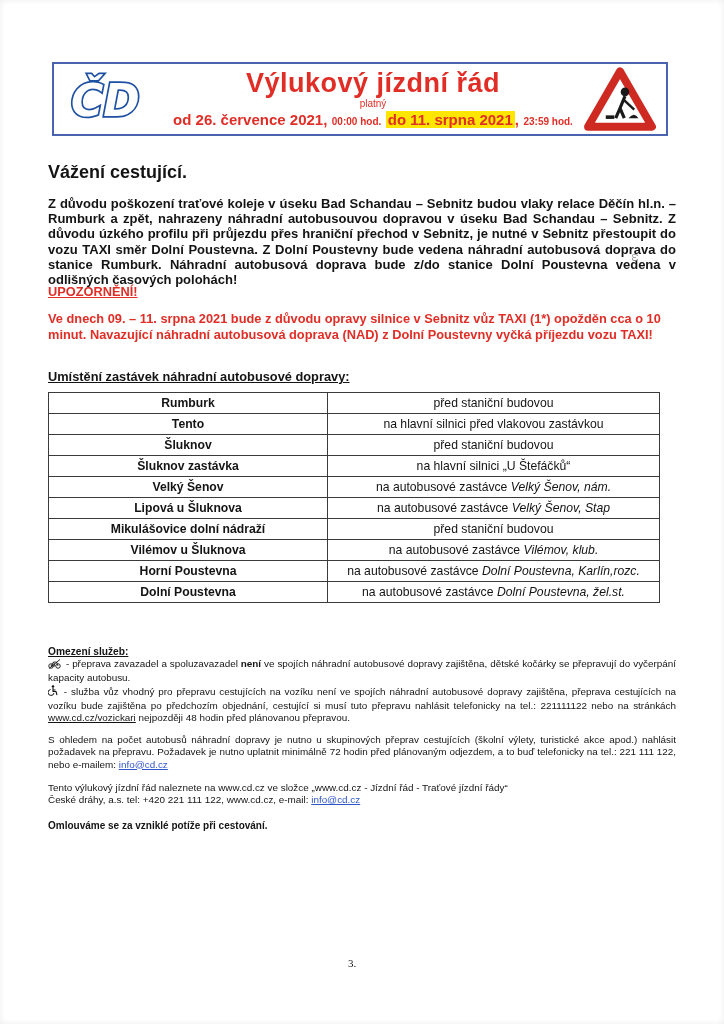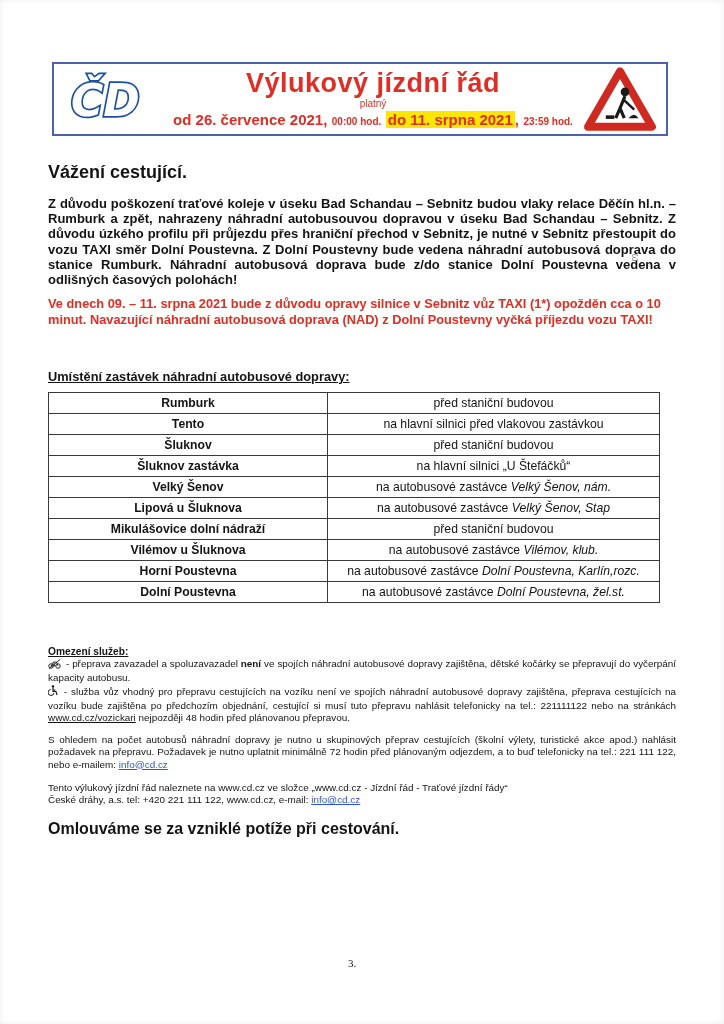--- a/index.html
+++ b/index.html
@@ -39,21 +39,21 @@
     font-size:12.2px;padding:0 4px;vertical-align:middle;
   }
   td.st{width:270px;font-weight:bold;border-radius:10px;}
   td.loc i{font-style:italic;}
   
   .small{font-size:9.9px;line-height:12.3px;text-align:justify;}
   .restr-head{font-size:10.2px;font-weight:bold;text-decoration:underline;margin-bottom:1px;}
   .icon-inline{display:inline-block;vertical-align:-2px;margin-right:2px;}
   .link-black{color:#141414;text-decoration:underline;cursor:pointer;}
   .link-blue{color:#2f55cc;text-decoration:underline;cursor:pointer;}
-  .apology{font-size:16px;font-weight:bold;}
+  .apology{font-size:10px;font-weight:bold;}
   .pagenum{position:absolute;top:957px;left:0;width:704px;text-align:center;font-size:11px;font-family:"Liberation Serif",serif;}
   b.inner{font-weight:bold;}
 </style>
 </head>
 <body>
 
 <div class="page">
 
   <div class="hdr-box">
     <div class="logo-wrap">
@@ -83,20 +83,21 @@
     </div>
   </div>
 
   <div class="blk" style="top:162px;">
     <div class="salut">Vážení cestující.</div>
     <div class="para">Z důvodu poškození traťové koleje v úseku Bad Schandau – Sebnitz budou vlaky relace Děčín hl.n. – Rumburk a zpět, nahrazeny náhradní autobusouvou dopravou v úseku Bad Schandau – Sebnitz. Z důvodu úzkého profilu při průjezdu přes hraniční přechod v Sebnitz, je nutné v Sebnitz přestoupit do vozu TAXI směr Dolní Poustevna. Z Dolní Poustevny bude vedena náhradní autobusová doprava do stanice Rumburk. Náhradní autobusová doprava bude z/do stanice Dolní Poustevna vedena v odlišných časových polohách!</div>
   </div>
   <div class="artifact">ω</div>
 
   <div class="blk" style="top:284px;">
+    <div class="warn-head">UPOZORNĚNÍ!</div>
     <div class="warn-text">Ve dnech 09. – 11. srpna 2021 bude z důvodu opravy silnice v Sebnitz vůz TAXI (1*)  opožděn cca o 10 minut. Navazující náhradní autobusová doprava (NAD) z Dolní Poustevny vyčká příjezdu vozu TAXI!</div>
   </div>
 
   <div class="blk stops-head" style="top:369px;">Umístění zastávek náhradní autobusové dopravy:</div>
 
   <div class="blk" style="top:392px;">
     <table class="stops">
       <tbody>
         <tr>
             <td class="st">Rumburk</td>

